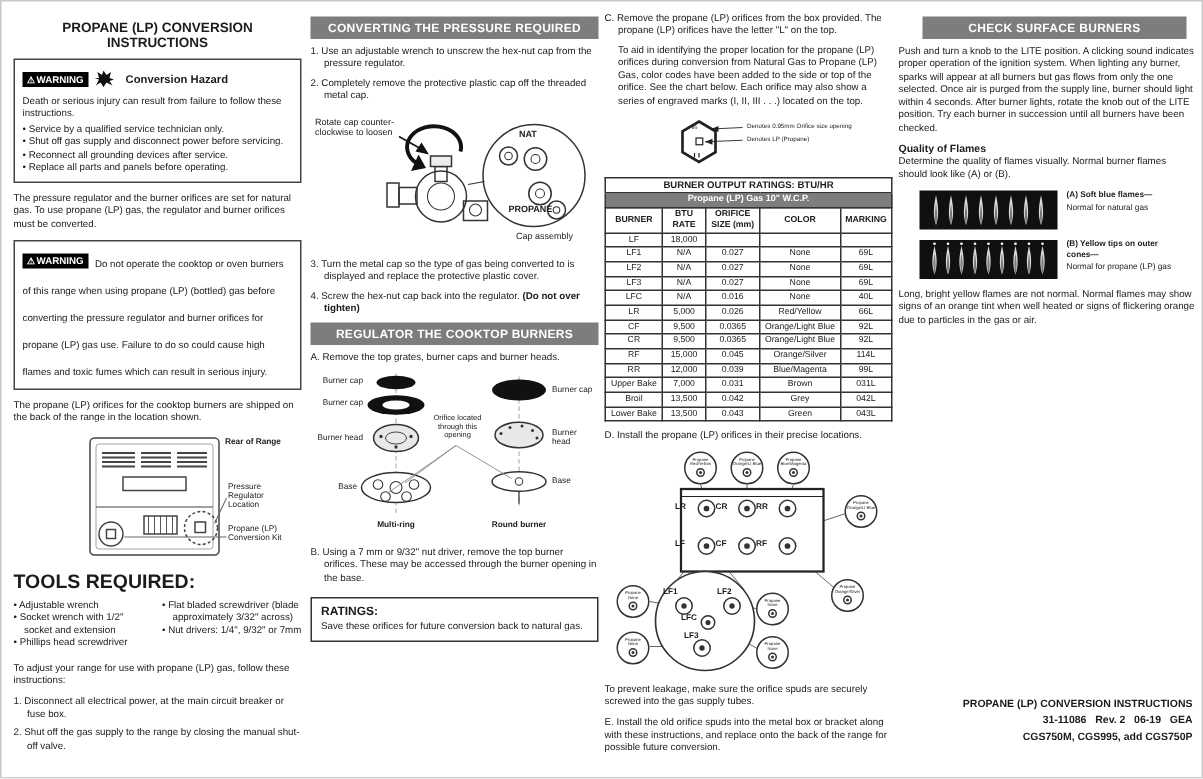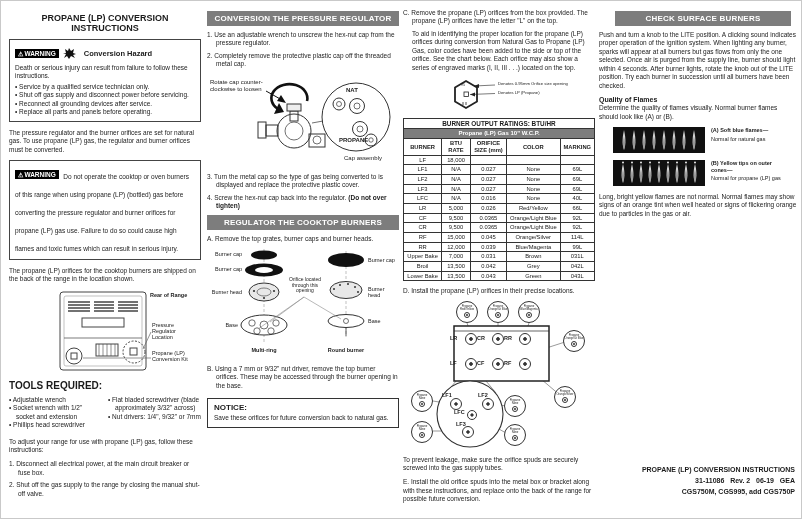--- a/index.html
+++ b/index.html
@@ -17,21 +17,21 @@
   .txt{font-size:6.5px;line-height:1.3;margin:0 0 6px;}
   .step{font-size:6.5px;line-height:1.3;margin:0 0 4px;padding-left:9px;text-indent:-9px;}
   .warnbox{border:1.2px solid #444;padding:4px 5px;margin:0 0 7px;}
   .badge{display:inline-block;background:#000;color:#fff;font-weight:bold;font-size:6.5px;
          padding:1px 3px;vertical-align:middle;}
   .badge .tri{font-size:6px;margin-right:1px;}
   .hazttl{font-size:7.5px;font-weight:bold;vertical-align:middle;margin-left:3px;}
   ul.bl{list-style:none;margin:2px 0 0;padding:0;font-size:6.5px;line-height:1.3;}
   ul.bl li{padding-left:7px;text-indent:-7px;}
   ul.bl li::before{content:"• ";}
-  .toolsttl{font-size:10px;font-weight:bold;margin:4px 0 3px;}
+  .toolsttl{font-size:13px;font-weight:bold;margin:4px 0 3px;}
   .tools2{display:flex;gap:6px;}
   .tools2 > ul{flex:1;}
   .diag{position:relative;margin:2px auto 6px;}
   .diag svg{position:absolute;left:0;top:0;}
   .dl{position:absolute;font-size:5.5px;line-height:1.15;}
   .dlb{font-weight:bold;}
   .notice{border:1.5px solid #333;padding:4px 6px;margin-top:8px;}
   .notice .nt{font-size:8px;font-weight:bold;margin:0 0 2px;}
   table.rt{width:100%;border-collapse:collapse;margin:2px 0 6px;font-size:5.8px;}
   table.rt td,table.rt th{border:0.8px solid #333;padding:1px 2px;text-align:center;line-height:1.15;}
@@ -130,21 +130,21 @@
         <li>Nut drivers: 1/4", 9/32" or 7mm</li>
       </ul>
     </div>
 
     <p class="txt" style="margin-top:8px">To adjust your range for use with propane (LP) gas, follow these instructions:</p>
     <p class="step">1. Disconnect all electrical power, at the main circuit breaker or fuse box.</p>
     <p class="step">2. Shut off the gas supply to the range by closing the manual shut-off valve.</p>
   </div>
 
   <div class="col col2">
-    <div class="hdr">CONVERSION THE PRESSURE REGULATOR</div>
+    <div class="hdr">CONVERTING THE PRESSURE REQUIRED</div>
     <p class="step">1. Use an adjustable wrench to unscrew the hex-nut cap from the pressure regulator.</p>
     <p class="step">2. Completely remove the protective plastic cap off the threaded metal cap.</p>
 
     <div class="diag" style="width:190px;height:94px">
       <svg width="190" height="94">
         <g stroke="#333" fill="none" stroke-width="1">
           <circle cx="86" cy="58" r="17"></circle>
           <circle cx="86" cy="58" r="9" stroke-width="0.7"></circle>
           <rect x="82" y="38" width="8" height="10"></rect>
           <rect x="79" y="31" width="14" height="7" fill="#eee"></rect>
@@ -220,21 +220,21 @@
       <span class="dl" style="left:160px;top:10px;width:30px">Burner cap</span>
       <span class="dl" style="left:160px;top:39px;width:30px">Burner head</span>
       <span class="dl" style="left:160px;top:71px;width:30px">Base</span>
       <span class="dl dlb" style="left:26px;top:100px;width:60px;text-align:center">Multi-ring</span>
       <span class="dl dlb" style="left:108px;top:100px;width:60px;text-align:center">Round burner</span>
     </div>
 
     <p class="step">B. Using a 7 mm or 9/32" nut driver, remove the top burner orifices. These may be accessed through the burner opening in the base.</p>
 
     <div class="notice">
-      <div class="nt">NOTICE:</div>
+      <div class="nt">RATINGS:</div>
       <div class="txt" style="margin:0">Save these orifices for future conversion back to natural gas.</div>
     </div>
   </div>
 
   <div class="col col3">
     <p class="step">C. Remove the propane (LP) orifices from the box provided. The propane (LP) orifices have the letter "L" on the top.</p>
     <p class="txt" style="padding-left:9px">To aid in identifying the proper location for the propane (LP) orifices during conversion from Natural Gas to Propane (LP) Gas, color codes have been added to the side or top of the orifice. See the chart below. Each orifice may also show a series of engraved marks (I, II, III . . .) located on the top.</p>
 
     <div class="diag" style="width:190px;height:34px">
       <svg width="190" height="34">

